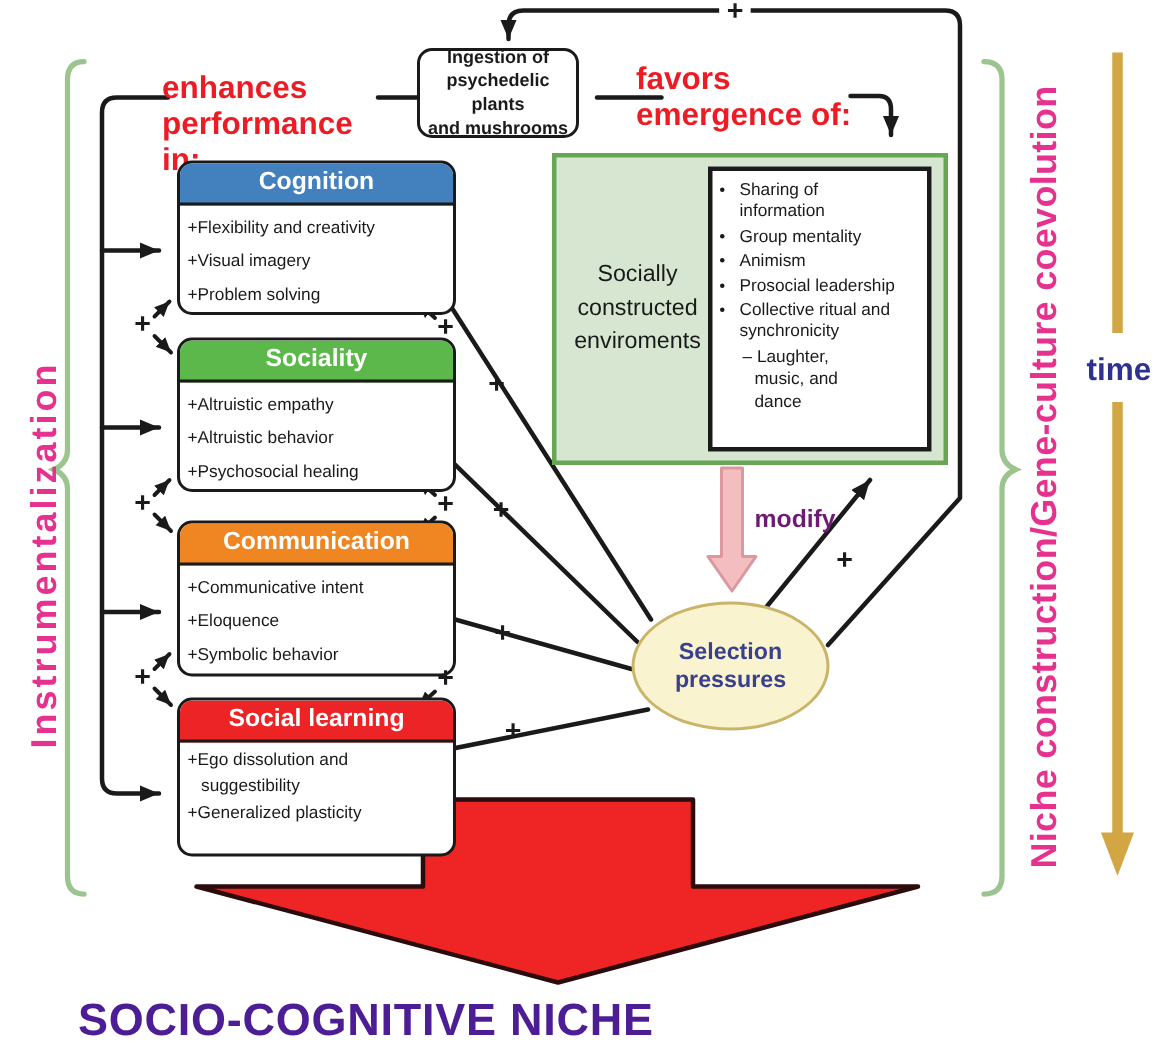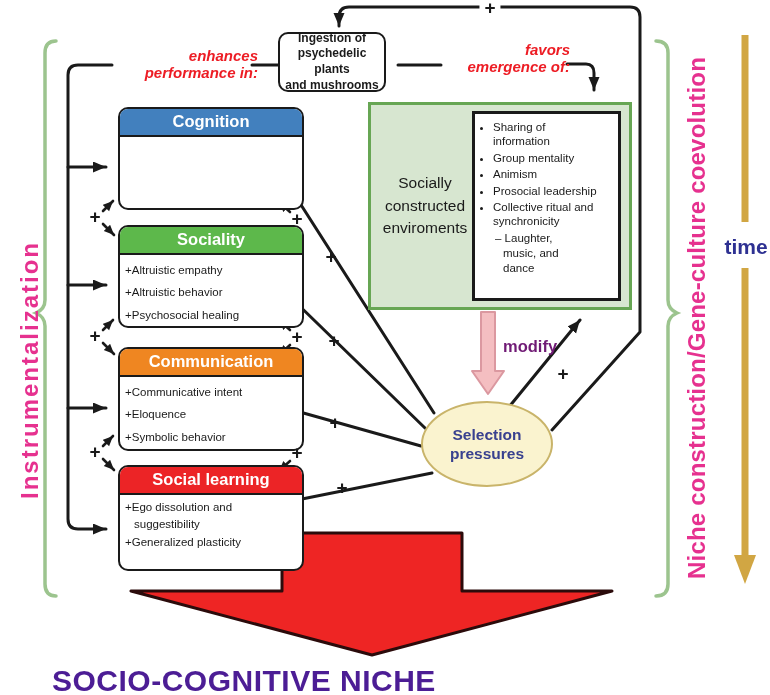--- a/index.html
+++ b/index.html
@@ -1,20 +1,20 @@
 <!DOCTYPE html>
 <html><head>
 <meta charset="utf-8">
 <style>
   html,body{margin:0;padding:0;background:#fff;}
   #canvas{position:relative;width:770px;height:695px;background:#fff;overflow:hidden;
     font-family:"Liberation Sans",sans-serif;color:#1a1a1a;}
   #lines{position:absolute;left:0;top:0;z-index:1;}
   .abs{position:absolute;z-index:2;}
-  .red-label{color:#ed1c24;font-weight:bold;font-size:15px;line-height:1.15;text-align:right;font-style:italic;}
+  .red-label{color:#ed1c24;font-weight:bold;font-size:21px;line-height:1.15;text-align:left;}
   .ingestion{left:278px;top:32px;width:108px;height:60px;box-sizing:border-box;
     border:2.5px solid #1a1a1a;border-radius:10px;background:#fff;display:flex;flex-direction:column;
     justify-content:center;text-align:center;font-weight:bold;font-size:12px;line-height:1.3;}
   .cat-box{left:118px;width:186px;box-sizing:border-box;border:2.5px solid #1a1a1a;border-radius:10px;
     background:#fff;overflow:hidden;}
   .cat-header{border-bottom:2.5px solid #1a1a1a;color:#fff;font-weight:bold;font-size:16.5px;
     text-align:center;padding:3px 0 4px 0;}
   .hdr-cognition{background:#4280be;}
   .hdr-sociality{background:#5db84b;}
   .hdr-communication{background:#ef8621;}
@@ -119,20 +119,25 @@
   </div>
 
   <div class="abs ingestion">
     <div>Ingestion of</div>
     <div>psychedelic plants</div>
     <div>and mushrooms</div>
   </div>
 
   <div class="abs cat-box" style="top:107px;height:103px;">
     <div class="cat-header hdr-cognition">Cognition</div>
+    <div class="cat-body">
+      <div class="cat-item">+Flexibility and creativity</div>
+      <div class="cat-item">+Visual imagery</div>
+      <div class="cat-item">+Problem solving</div>
+    </div>
   </div>
 
   <div class="abs cat-box" style="top:225px;height:103px;">
     <div class="cat-header hdr-sociality">Sociality</div>
     <div class="cat-body">
       <div class="cat-item">+Altruistic empathy</div>
       <div class="cat-item">+Altruistic behavior</div>
       <div class="cat-item">+Psychosocial healing</div>
     </div>
   </div>

